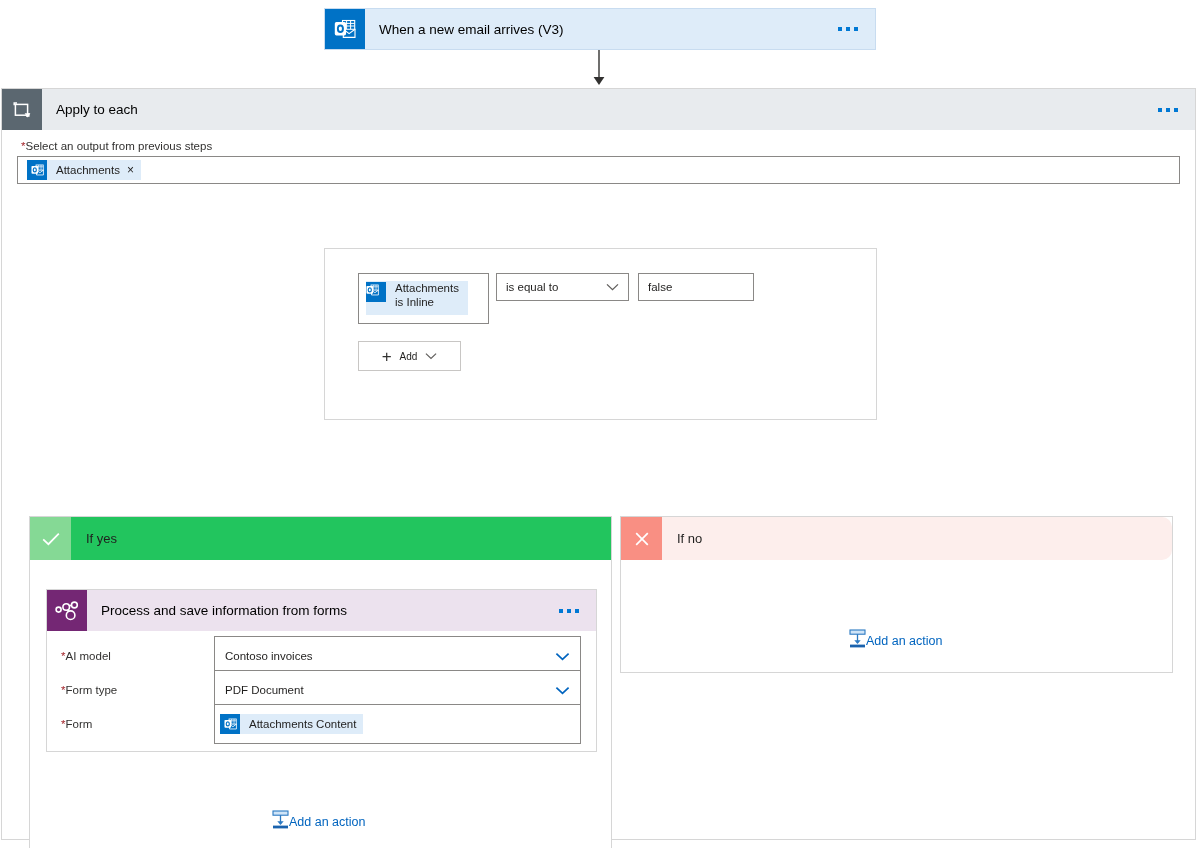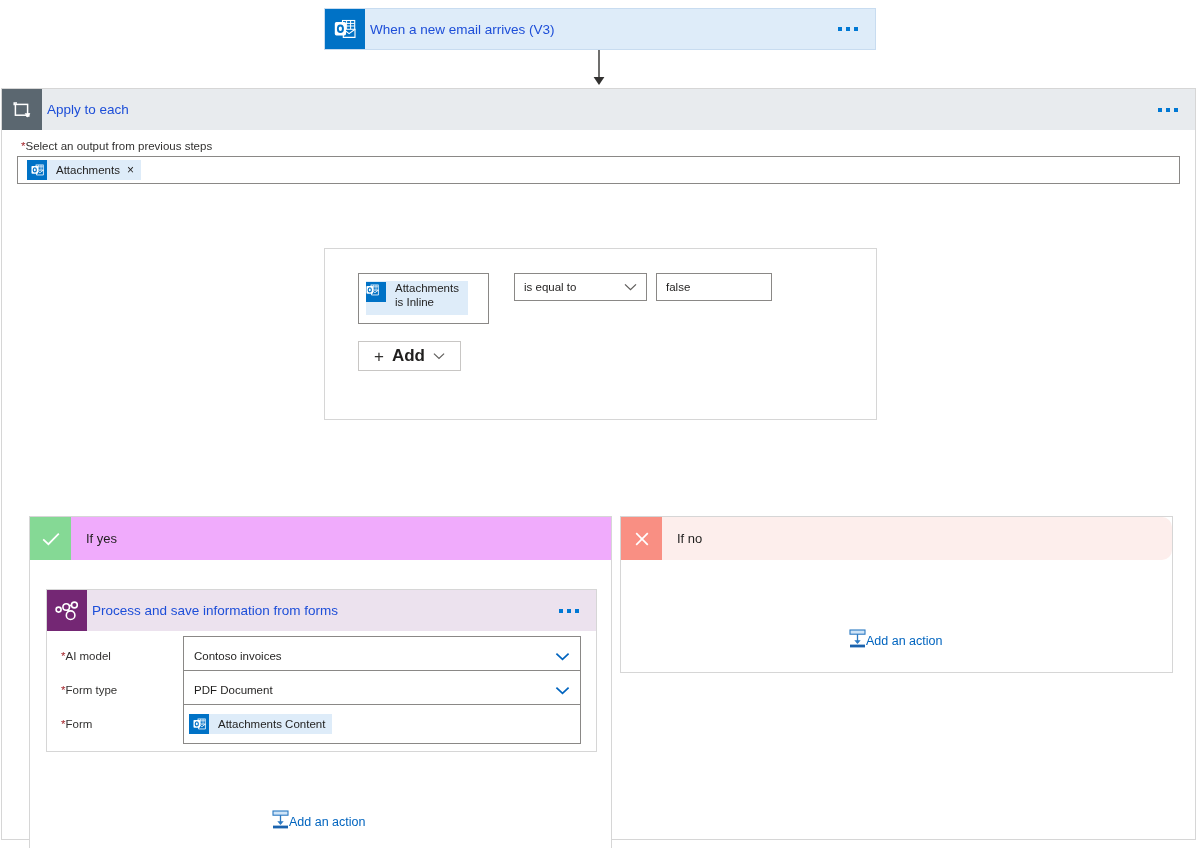--- a/index.html
+++ b/index.html
@@ -23,22 +23,22 @@
     align-items: center;
     height: 40px;
   }
   .card-icon {
     width: 40px; height: 40px;
     flex: 0 0 40px;
     display: flex; align-items: center; justify-content: center;
   }
   .card-title {
     font-size: 13.5px;
-    color: #1d4ed8;
-    padding-left: 5px;
+    color: #000000;
+    padding-left: 14px;
     white-space: nowrap;
   }
   .ellipsis {
     margin-left: auto;
     display: flex;
     gap: 4px;
     padding-right: 17px;
     align-items: center;
   }
   .ellipsis i {
@@ -149,21 +149,21 @@
     display: flex;
     background: #deecf9;
     min-height: 34px;
     align-items: flex-start;
   }
   .cond-token .tok-ico { width: 20px; height: 20px; background: #0072c6; flex: 0 0 20px; margin-top: 1px;}
   .cond-token .tok-lines { padding: 0 9px 2px 9px; font-size: 11.5px; color: #201f1e; line-height: 14px; }
 
   .cond-select {
     width: 133px; height: 28px;
-    margin-left: 25px;
+    margin-left: 7px;
     border: 1px solid #8a8886;
     background: #fff;
     display: flex; align-items: center;
     padding: 0 9px;
     font-size: 11.5px;
     color: #201f1e;
   }
   .cond-select .chev { margin-left: auto; }
 
   .cond-value {
@@ -182,33 +182,33 @@
     width: 103px; height: 30px;
     border: 1px solid #c8c6c4;
     background: #fff;
     display: flex; align-items: center; justify-content: center;
     gap: 8px;
     font-size: 12.5px;
     color: #201f1e;
     cursor: pointer;
   }
   #add-btn .plus { font-size: 17px; font-weight: 300; line-height: 1; color: #323130; }
-  #add-btn .lbl { font-weight: bold; font-size: 17px; }
+  #add-btn .lbl { font-weight: normal; font-size: 10px; }
 
   
   .branch {
     position: absolute;
     background: #fff;
     border: 1px solid #d6d6d6;
   }
   #branch-yes { left: 27px; top: 386px; width: 583px; height: 337px; }
   #branch-no  { left: 618px; top: 386px; width: 553px; height: 157px; }
 
   .branch-head { height: 43px; display: flex; align-items: center; }
-  #branch-yes .branch-head { background: #f0abfc; }
+  #branch-yes .branch-head { background: #22c55e; }
   #branch-no  .branch-head { background: #fdeeec; border-radius: 10px; }
   .branch-head .b-icon {
     width: 41px; height: 43px; flex: 0 0 41px;
     display: flex; align-items: center; justify-content: center;
   }
   #branch-yes .b-icon { background: #85d995; }
   #branch-no  .b-icon { background: #f98f83; }
   .branch-head .b-label {
     padding-left: 15px;
     font-size: 13px;
@@ -242,20 +242,21 @@
   .ai-field {
     flex: 1;
     margin-right: 15px;
     height: 40px;
     border: 1px solid #8a8886;
     background: #fff;
     display: flex; align-items: center;
     padding: 0 10px;
     font-size: 11.5px;
     color: #201f1e;
+    margin-left: 31px;
   }
   .ai-field .chev { margin-left: auto; }
   .ai-field.token-field { padding: 0 0 0 5px; }
 
   
   .add-action {
     position: absolute;
     display: flex;
     align-items: center;
     cursor: pointer;

